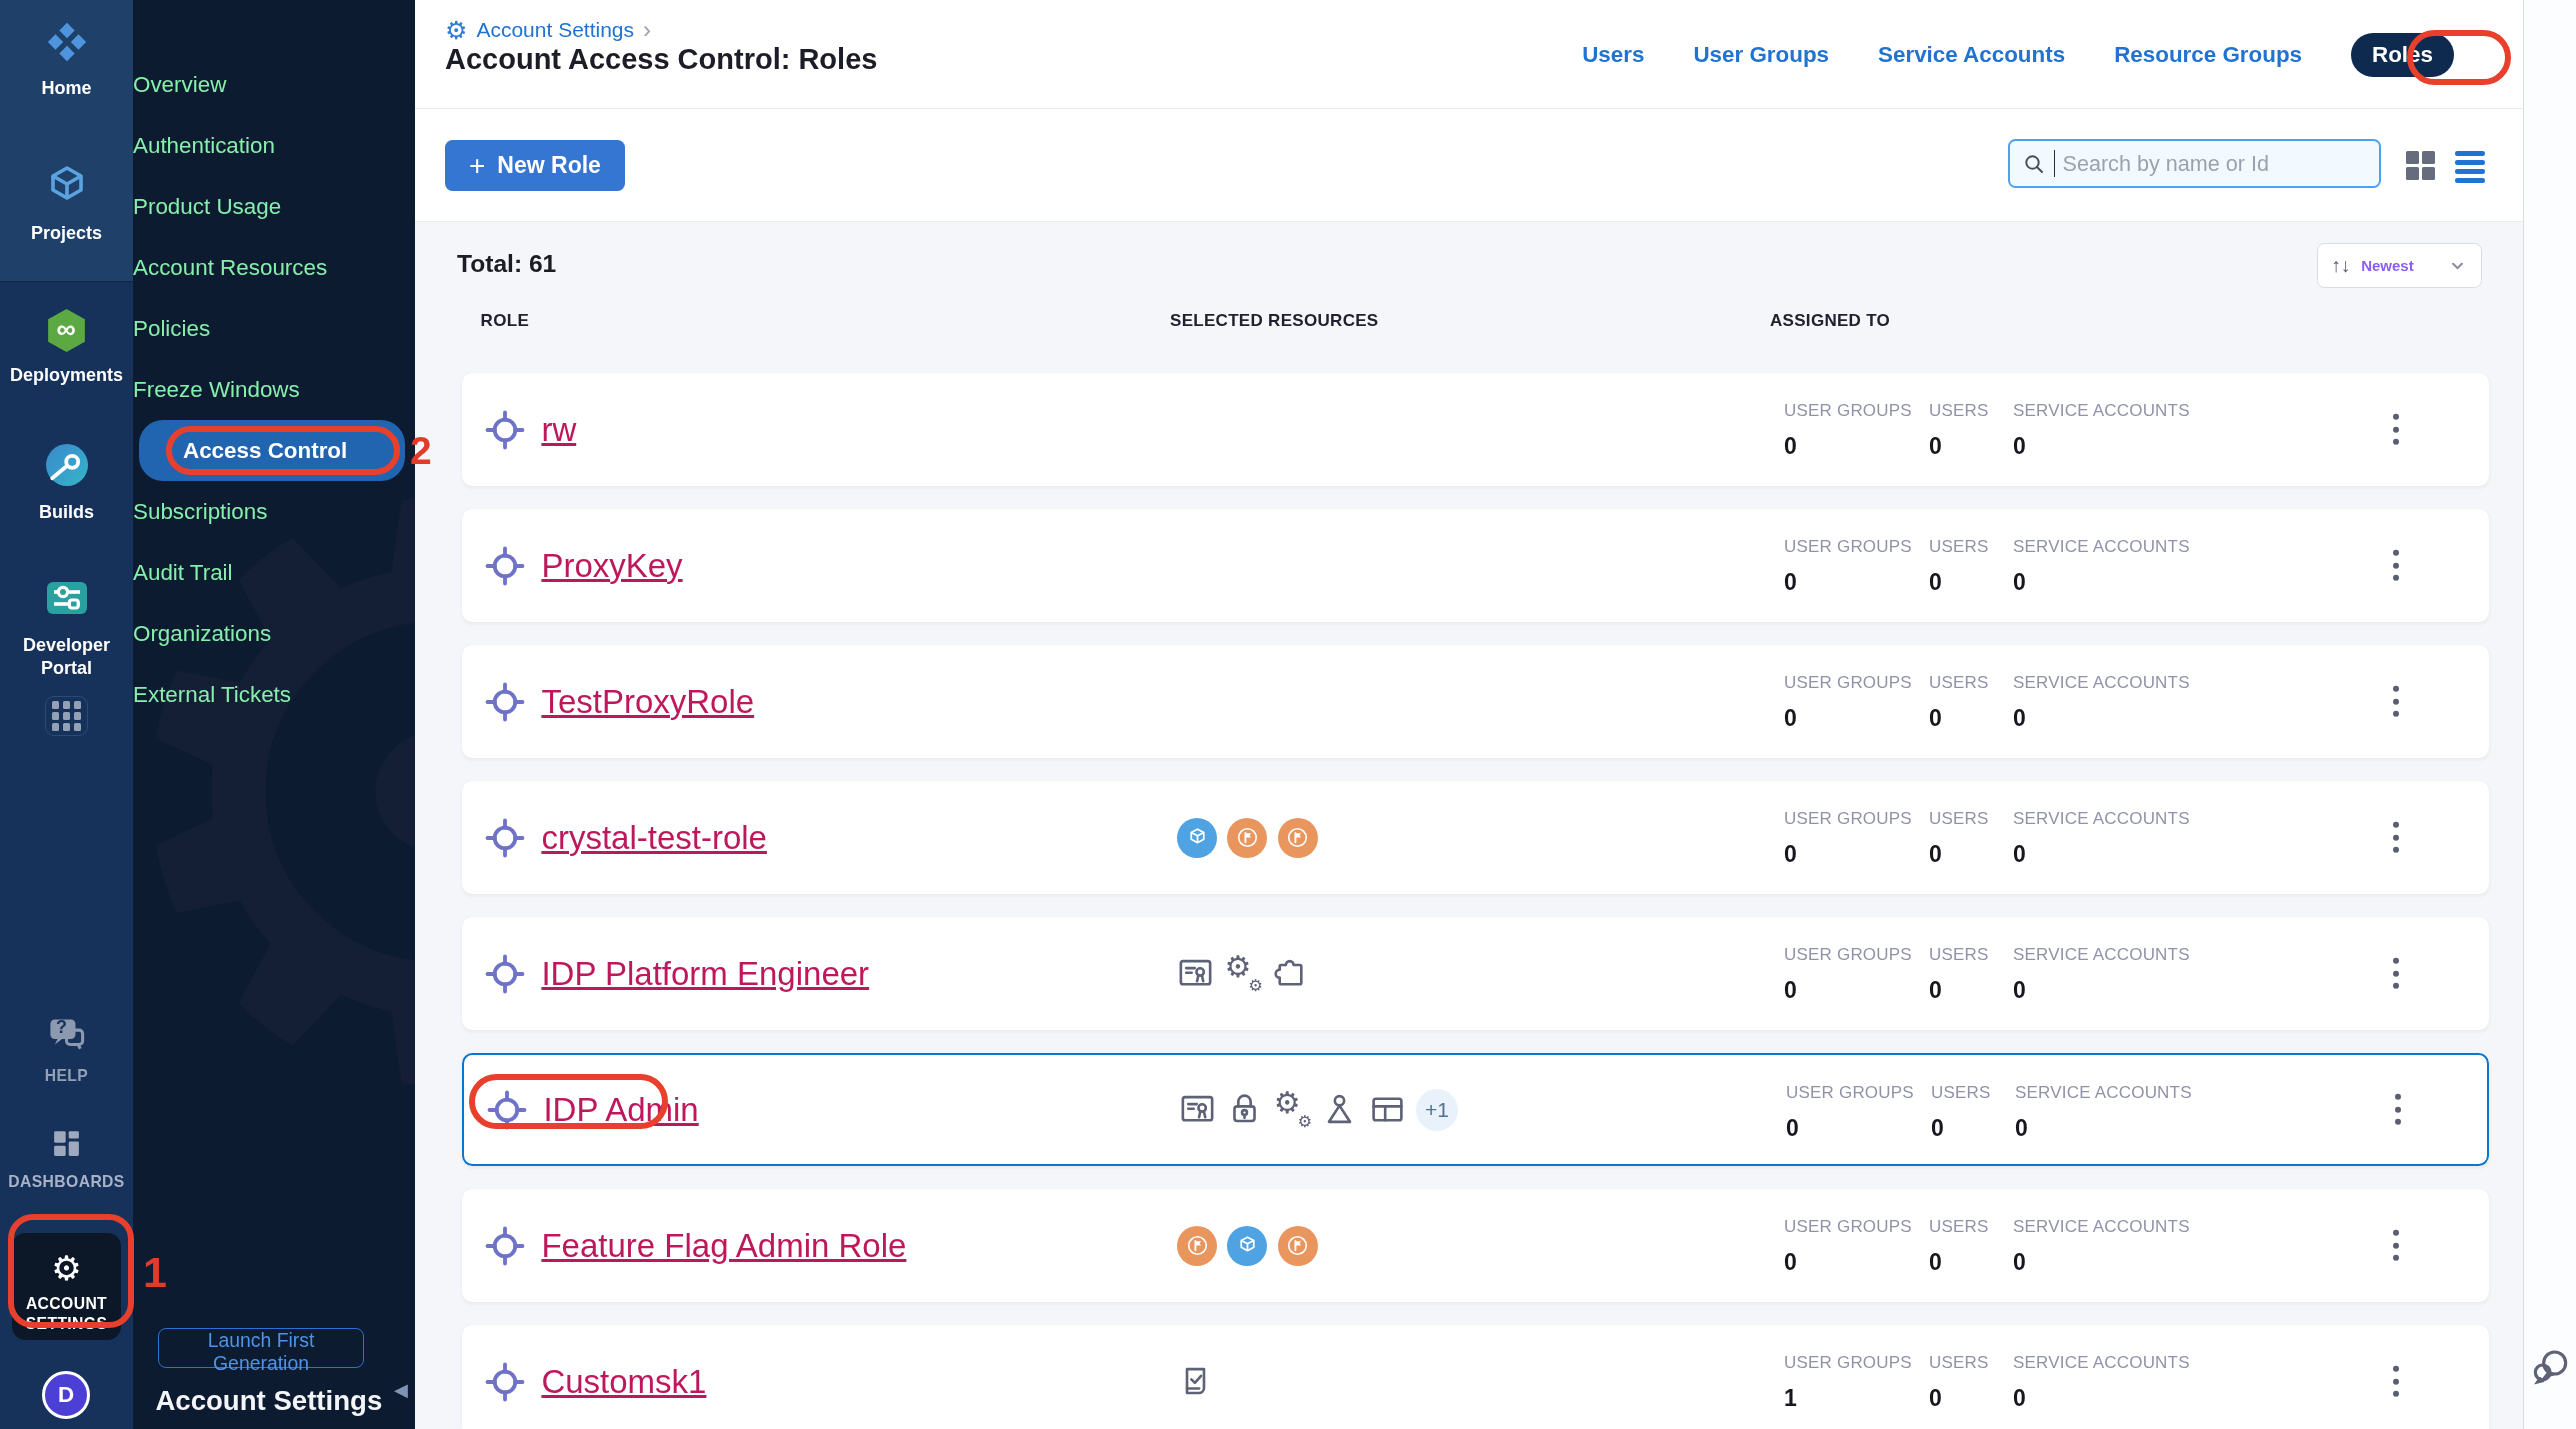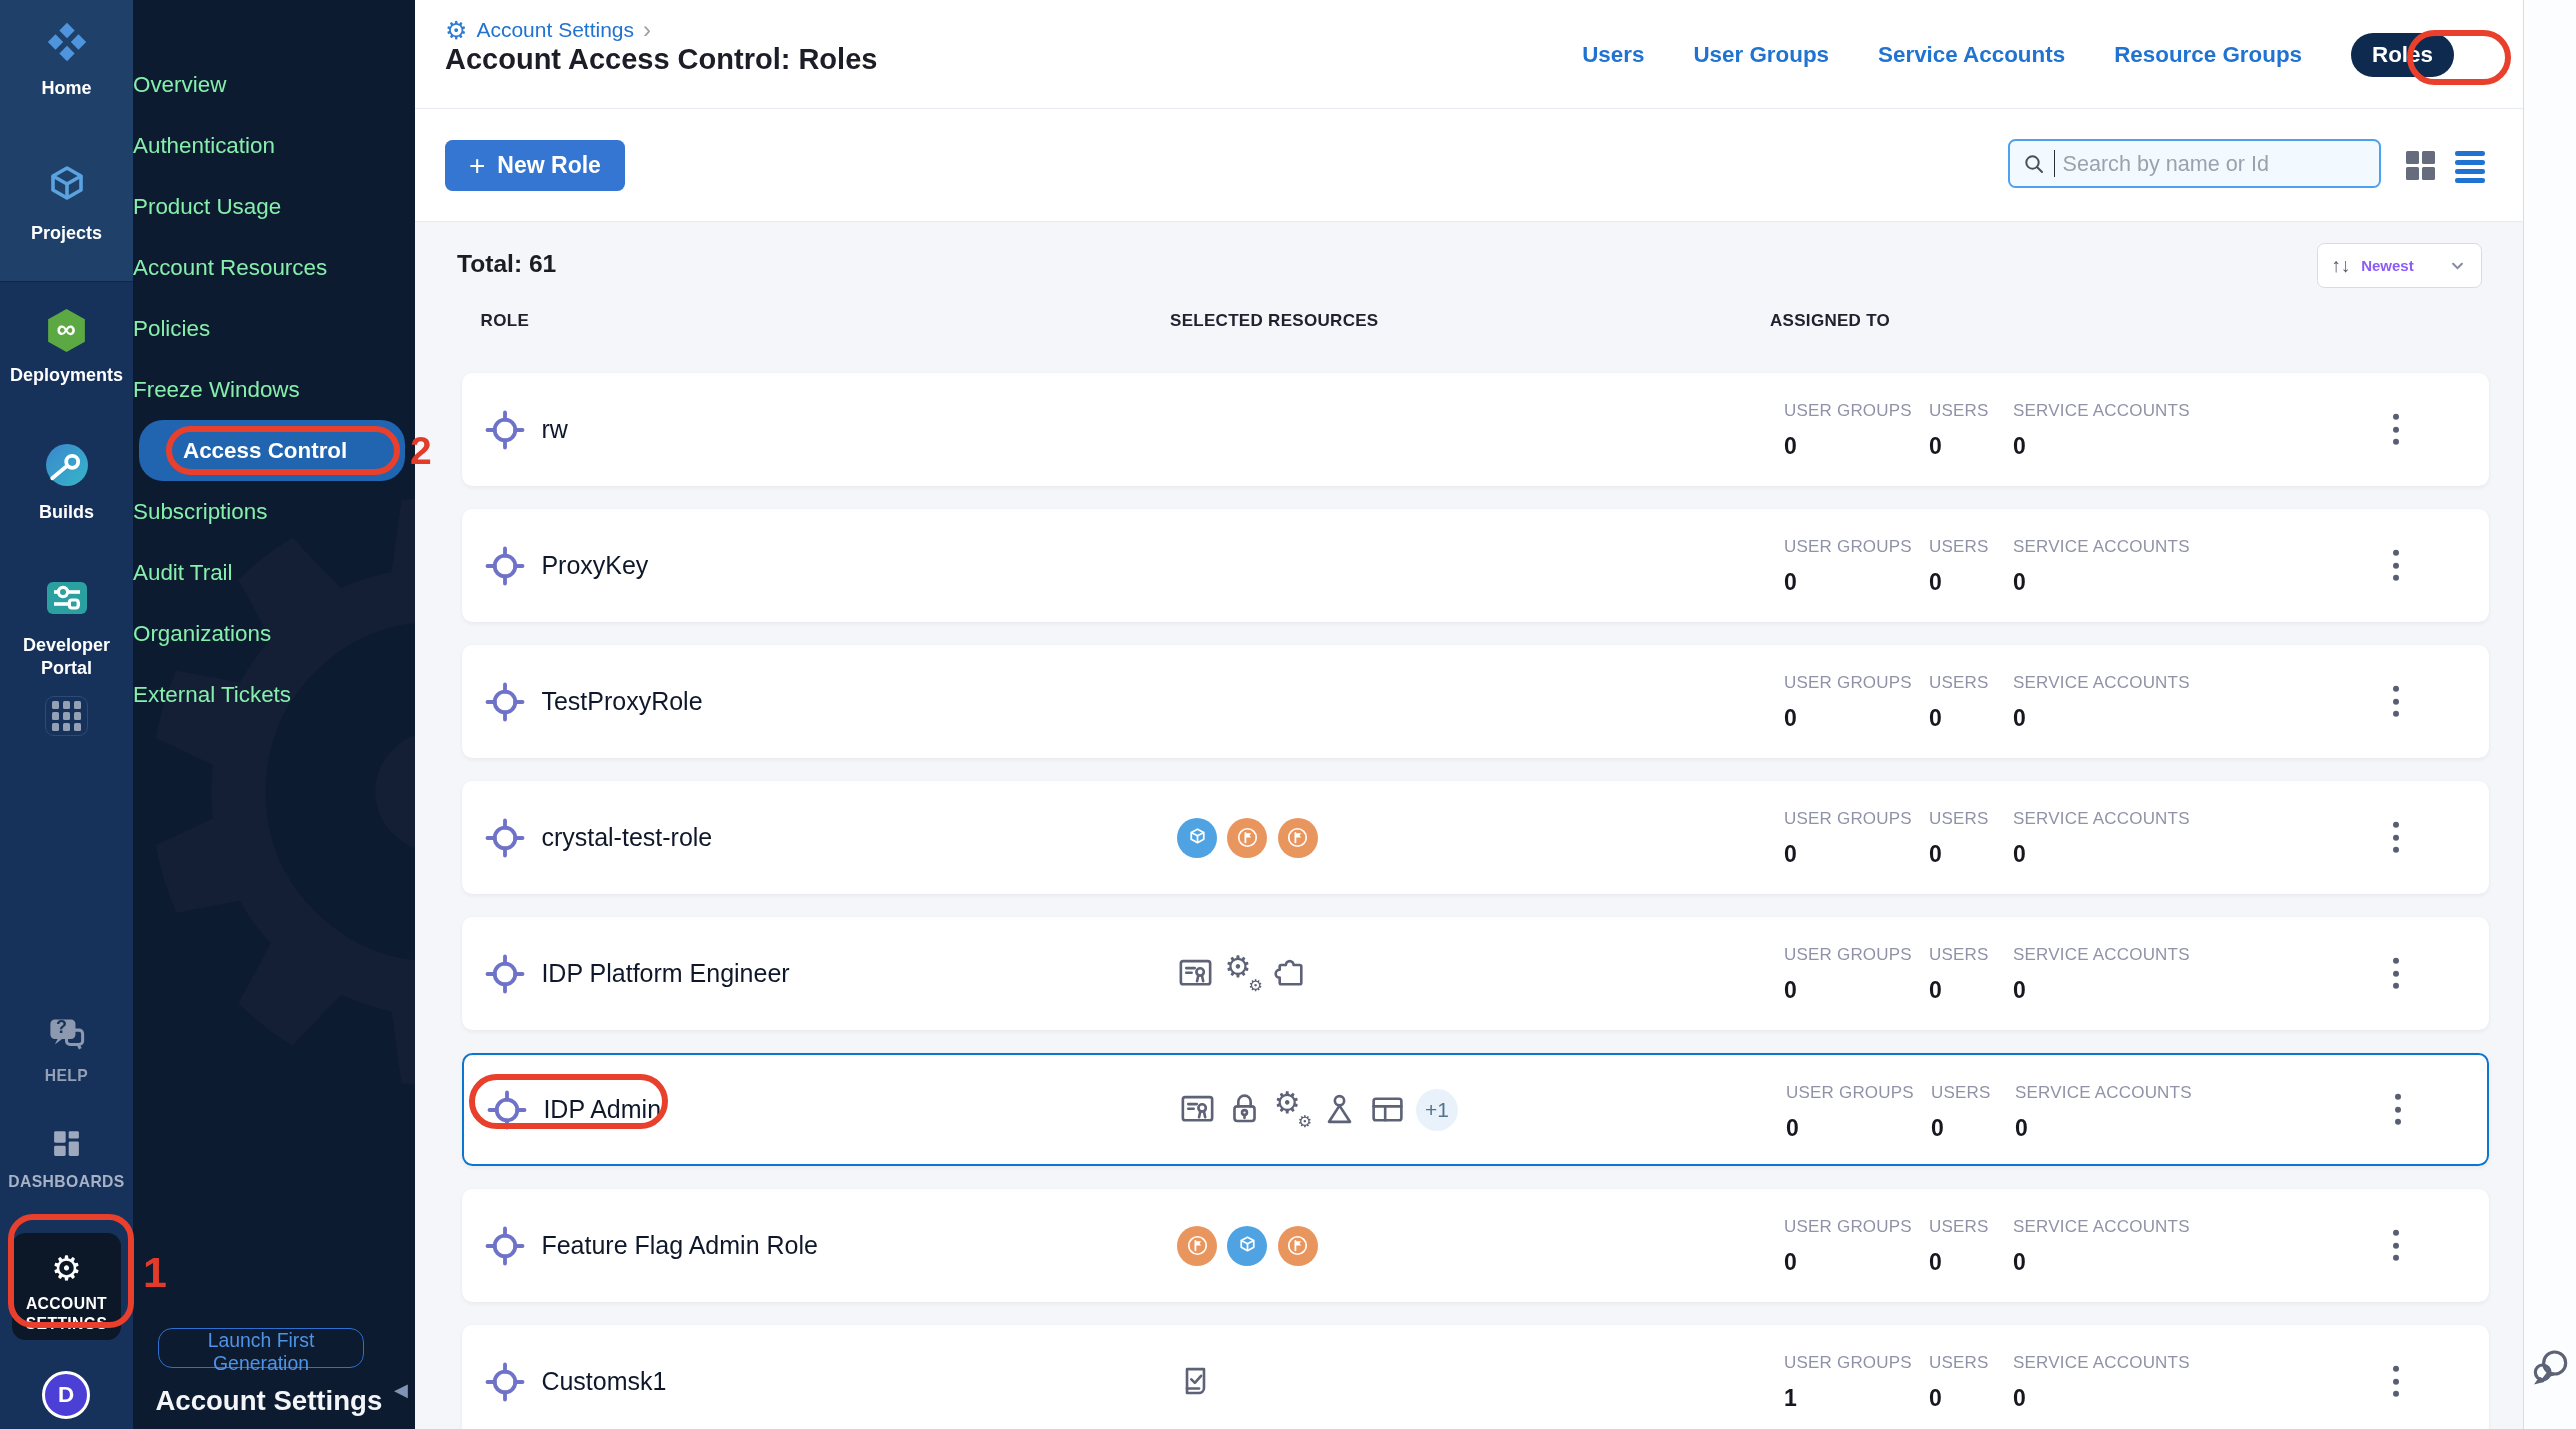--- a/index.html
+++ b/index.html
@@ -24,21 +24,21 @@
   .helpq .qm { position:absolute; left:12px; top:3px; color:#16325b; font-size:18px; font-weight:bold; }
   .avatar { position:absolute; left:42px; top:1371px; width:48px; height:48px; border-radius:50%; background:#4b3fd6; border:3.7px solid #fff; color:#fff; font-size:22.4px; font-weight:bold; display:flex; align-items:center; justify-content:center; cursor:pointer; }
   .gear-glyph { font-size:34px; color:#fff; line-height:1; }
 
   
   .subnav { position:absolute; left:133px; top:0; width:282px; height:1430px; background:#0c1b2f; overflow:hidden; z-index:4; }
   .watermark { position:absolute; left:-52px; top:403px; font-size:790px; line-height:1; color:#141f35; user-select:none; }
   .subnav-items { position:relative; padding-top:54px; }
   .subnav-item { position:relative; height:61px; display:flex; align-items:center; font-size:22.4px; color:#86efac; cursor:pointer; }
   .subnav-item.active { background:#2164b0; color:#fff; font-weight:bold; border-radius:24px; margin:0 10.4px 0 6px; padding-left:44px; }
-  .launch-btn { position:absolute; left:25px; top:1328px; width:206px; height:40px; background:transparent; border:1.5px solid #2e6fd1; border-radius:14px; color:#4f93e6; font-size:19.4px; font-family:"Liberation Sans",sans-serif; cursor:pointer; z-index:3; }
+  .launch-btn { position:absolute; left:25px; top:1328px; width:206px; height:40px; background:transparent; border:1.5px solid #2e6fd1; border-radius:8px; color:#4f93e6; font-size:19.4px; font-family:"Liberation Sans",sans-serif; cursor:pointer; z-index:3; }
   .panel-title { position:absolute; left:22.4px; top:1385px; font-size:27.6px; font-weight:bold; color:#f3f5f8; z-index:3; }
   .collapse-btn { position:absolute; right:1.5px; top:1373px; width:25px; height:33px; background:transparent; border:none; color:#7f93b5; font-size:18px; cursor:pointer; z-index:3; }
 
   
   .main { position:absolute; left:414px; top:0; width:2109px; height:1430px; background:#fff; }
   .main-header { position:absolute; left:0; top:0; width:2109px; height:109px; background:#fff; border-bottom:1.5px solid #e7eaef; }
   .breadcrumb { position:absolute; left:31px; top:16.4px; display:flex; align-items:center; gap:9px; }
   .bc-gear { font-size:25px; color:#2e7dd3; line-height:1; }
   .bc-link { font-size:21px; color:#2173d1; cursor:pointer; }
   .bc-sep { font-size:24px; color:#9aa1ad; }
@@ -70,21 +70,21 @@
   .sort-label { font-size:15px; font-weight:bold; color:#8b5cf6; }
   .sort-chev { margin-left:auto; }
   .col-headers { position:absolute; left:48px; top:89px; width:2027px; height:25px; }
   .col-h { position:absolute; font-size:17px; font-weight:bold; color:#212230; letter-spacing:0.3px; }
   .col-role { left:18.6px; } .col-res { left:708px; } .col-assigned { left:1308px; }
   .rows { position:absolute; left:48px; top:151px; width:2027px; }
   .row { position:relative; height:113px; background:#fff; border-radius:10.4px; margin-bottom:23px; box-shadow:0 1.5px 4.5px rgba(40,41,61,.06); cursor:pointer; }
   .row.selected { border:2.2px solid #0b76cf; }
   .role-cell { position:absolute; left:23px; top:0; height:100%; display:flex; align-items:center; gap:16.4px; }
   .role-icon { width:40px; height:40px; color:#6e72c8; }
-  .role-name { font-size:25px; color:#0f172a; }
+  .role-name { font-size:33px; color:#be185d;text-decoration:underline; }
   .res-cell { position:absolute; left:715px; top:0; height:100%; display:flex; align-items:center; gap:10.4px; }
   .res-circle { width:40px; height:40px; border-radius:50%; display:flex; align-items:center; justify-content:center; color:#fff; }
   .res-circle.blue { background:#4fa3e3; }
   .res-circle.orange { background:#e9955e; }
   .res-circle svg { width:25px; height:25px; }
   .res-outline { width:37px; height:37px; color:#5e6276; position:relative; }
   .res-outline svg { width:100%; height:100%; }
   .gears-glyph .g1 { position:absolute; left:0; top:-3px; font-size:30px; color:#5e6276; line-height:1; }
   .gears-glyph .g2 { position:absolute; right:-1.5px; bottom:-1.5px; font-size:16.4px; color:#5e6276; line-height:1; }
   .overflow-badge { width:42px; height:42px; border-radius:50%; background:#e9f2fa; color:#51748f; font-size:21px; display:flex; align-items:center; justify-content:center; }

